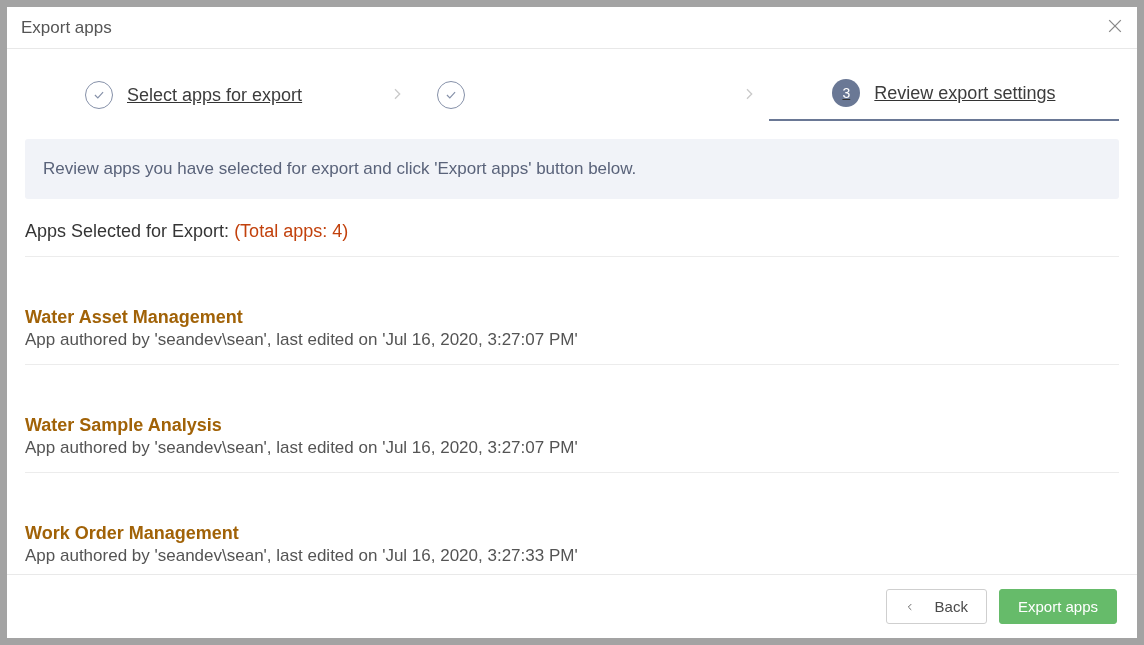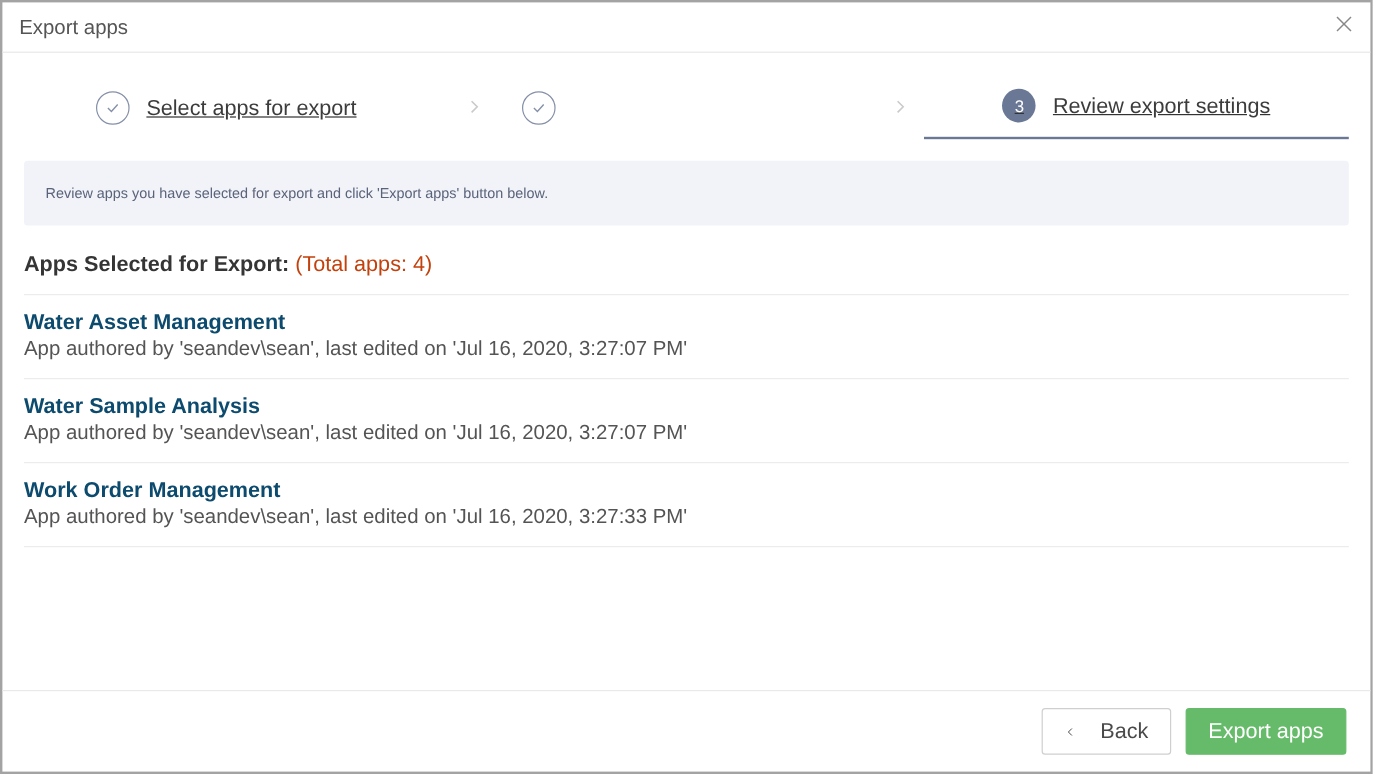--- a/index.html
+++ b/index.html
@@ -13,21 +13,21 @@
       width: 1144px;
       height: 645px;
       overflow: hidden;
       color: #333333;
     }
     .dialog {
       width: 100%;
       height: 100%;
       display: flex;
       flex-direction: column;
-      border: 2px solid #a3a3a3;
+      border: 7px solid #a3a3a3;
     }
     .titlebar {
       height: 42px;
       display: flex;
       align-items: center;
       justify-content: space-between;
       padding: 0 12px 0 14px;
       border-bottom: 1px solid #e8e8e8;
     }
     .titlebar-title {
@@ -106,61 +106,62 @@
       align-items: center;
       justify-content: center;
       width: 40px;
     }
     .info-box {
       background: #f1f3f8;
       border-radius: 3px;
       padding: 20px 18px;
       margin-bottom: 18px;
       color: #5a637a;
-      font-size: 12px;
+      font-size: 17px;
     }
     .section-header {
       font-size: 18px;
       margin-bottom: 14px;
       padding-top: 4px;
       color: #353535;
     }
     .section-header .bold {
-      font-weight: 700;
+      font-weight: 400;
     }
     .section-header .count {
       font-weight: 400;
       color: #c2410c;
     }
     .app-list {
       border-top: 1px solid #ececec;
     }
     .app-item {
       border-bottom: 1px solid #ececec;
       padding: 12px 0 14px 0;
     }
     .app-name {
       font-size: 18px;
       font-weight: 700;
-      color: #0c4a6e;
+      color: #a16207;
       margin-bottom: 2px;
+      margin-top: 38px;
     }
     .app-meta {
       font-size: 17px;
       color: #545454;
     }
     .footer {
       border-top: 1px solid #e9e9e9;
       padding: 14px 20px;
       display: flex;
       justify-content: flex-end;
       gap: 12px;
     }
     .btn {
-      font-size: 18px;
+      font-size: 15px;
       padding: 8px 18px;
       border-radius: 3px;
       cursor: pointer;
       border: 1px solid #cfcfcf;
       background: #ffffff;
       color: #4a4a4a;
       display: inline-flex;
       align-items: center;
       gap: 20px;
     }

